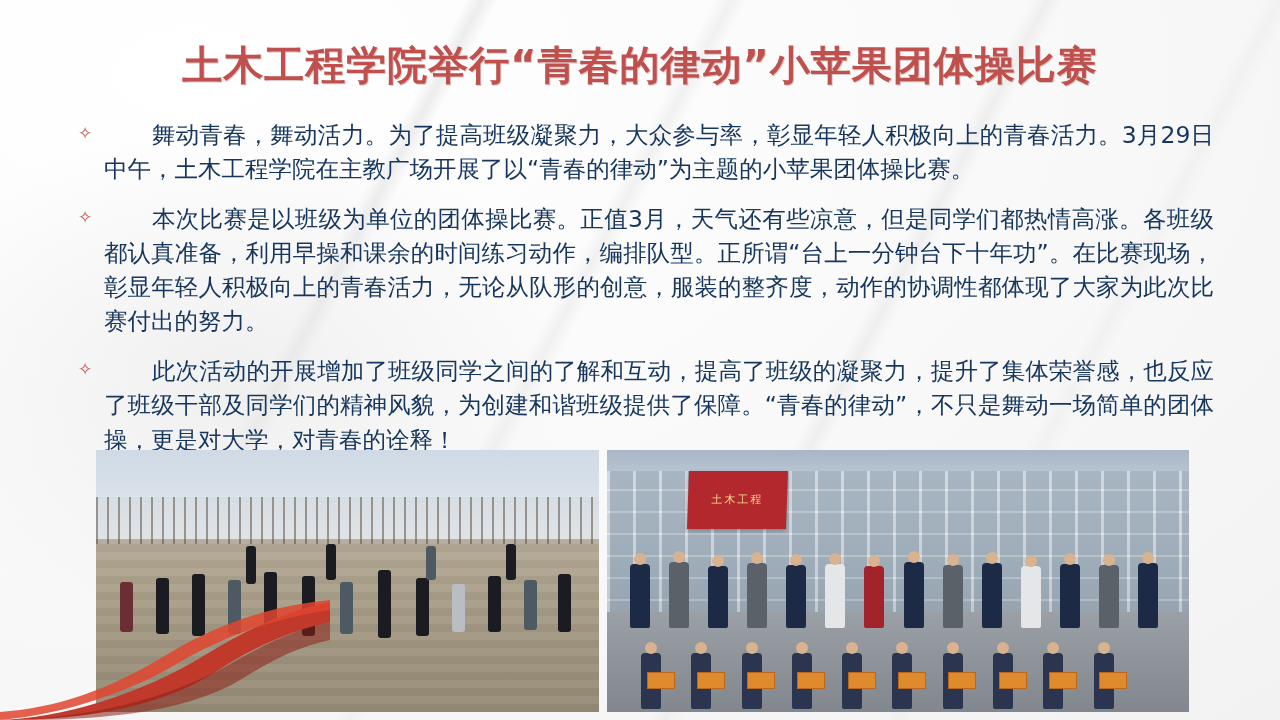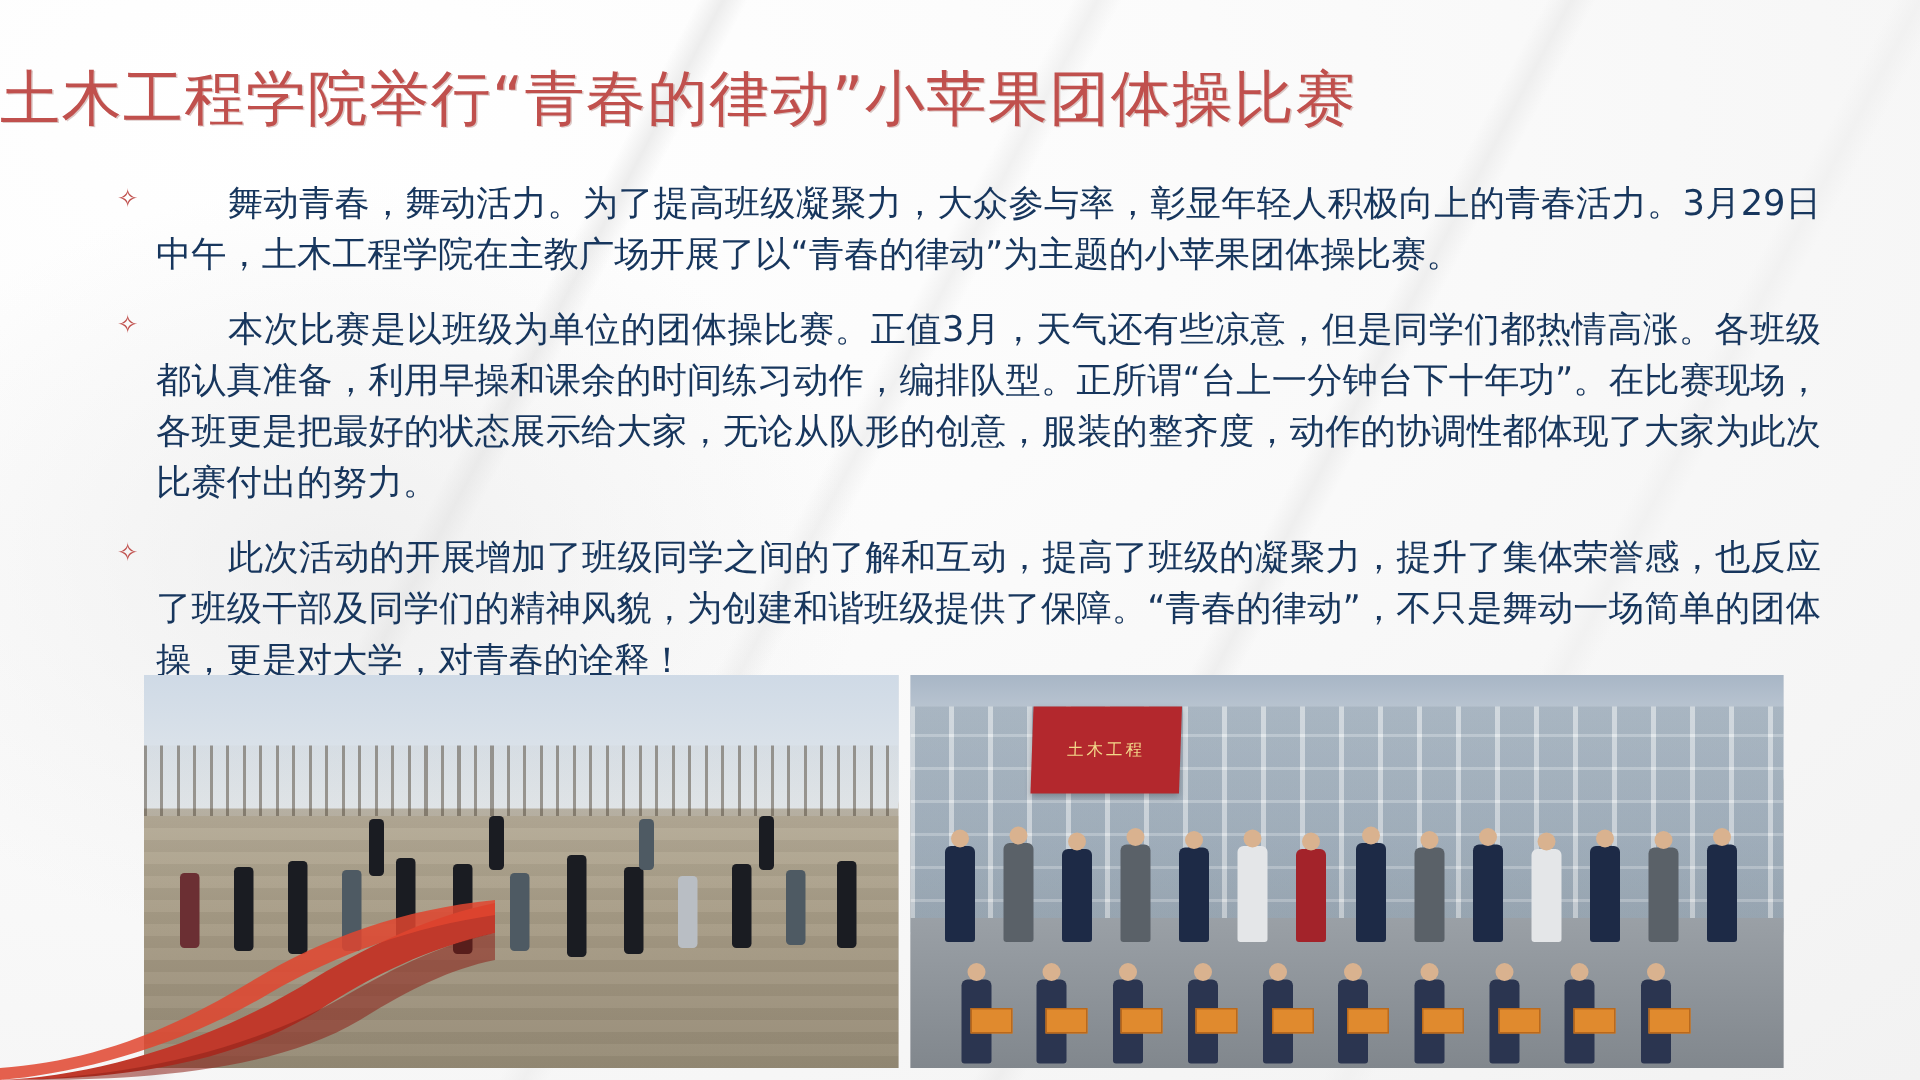--- a/index.html
+++ b/index.html
@@ -39,22 +39,23 @@
     width: 700px;
     height: 520px;
     background: radial-gradient(ellipse at center, rgba(230,230,230,0.55) 0%, rgba(255,255,255,0) 70%);
     pointer-events: none;
   }
   .title {
     position: absolute;
     top: 38px;
     left: 0;
     width: 1280px;
+    text-align: center;
     font-size: 40px;
-    font-weight: normal;
+    font-weight: bold;
     letter-spacing: 1px;
     color: #c0504d;
     text-shadow: 1px 1px 0 rgba(120,40,30,0.25);
     font-family: "DejaVu Sans", "Liberation Sans", sans-serif;
   }
   .body-block {
     position: absolute;
     top: 118px;
     left: 74px;
     width: 1140px;
@@ -162,21 +163,21 @@
 
   <div class="body-block">
 
     <div class="para">
       <span class="bullet">✧</span>
       <span class="text">舞动青春，舞动活力。为了提高班级凝聚力，大众参与率，彰显年轻人积极向上的青春活力。3月29日中午，土木工程学院在主教广场开展了以“青春的律动”为主题的小苹果团体操比赛。</span>
     </div>
 
     <div class="para">
       <span class="bullet">✧</span>
-      <span class="text">本次比赛是以班级为单位的团体操比赛。正值3月，天气还有些凉意，但是同学们都热情高涨。各班级都认真准备，利用早操和课余的时间练习动作，编排队型。正所谓“台上一分钟台下十年功”。在比赛现场，各班更是把最好的状态展示给大家，无论从队形的创意，服装的整齐度，动作的协调性都体现了大家为此次比赛付出的努力。</span>
+      <span class="text">本次比赛是以班级为单位的团体操比赛。正值3月，天气还有些凉意，但是同学们都热情高涨。各班级都认真准备，利用早操和课余的时间练习动作，编排队型。正所谓“台上一分钟台下十年功”。在比赛现场，彰显年轻人积极向上的青春活力，无论从队形的创意，服装的整齐度，动作的协调性都体现了大家为此次比赛付出的努力。</span>
     </div>
 
     <div class="para">
       <span class="bullet">✧</span>
       <span class="text">此次活动的开展增加了班级同学之间的了解和互动，提高了班级的凝聚力，提升了集体荣誉感，也反应了班级干部及同学们的精神风貌，为创建和谐班级提供了保障。“青春的律动”，不只是舞动一场简单的团体操，更是对大学，对青春的诠释！</span>
     </div>
 
   </div>
 
   <div class="photos">

